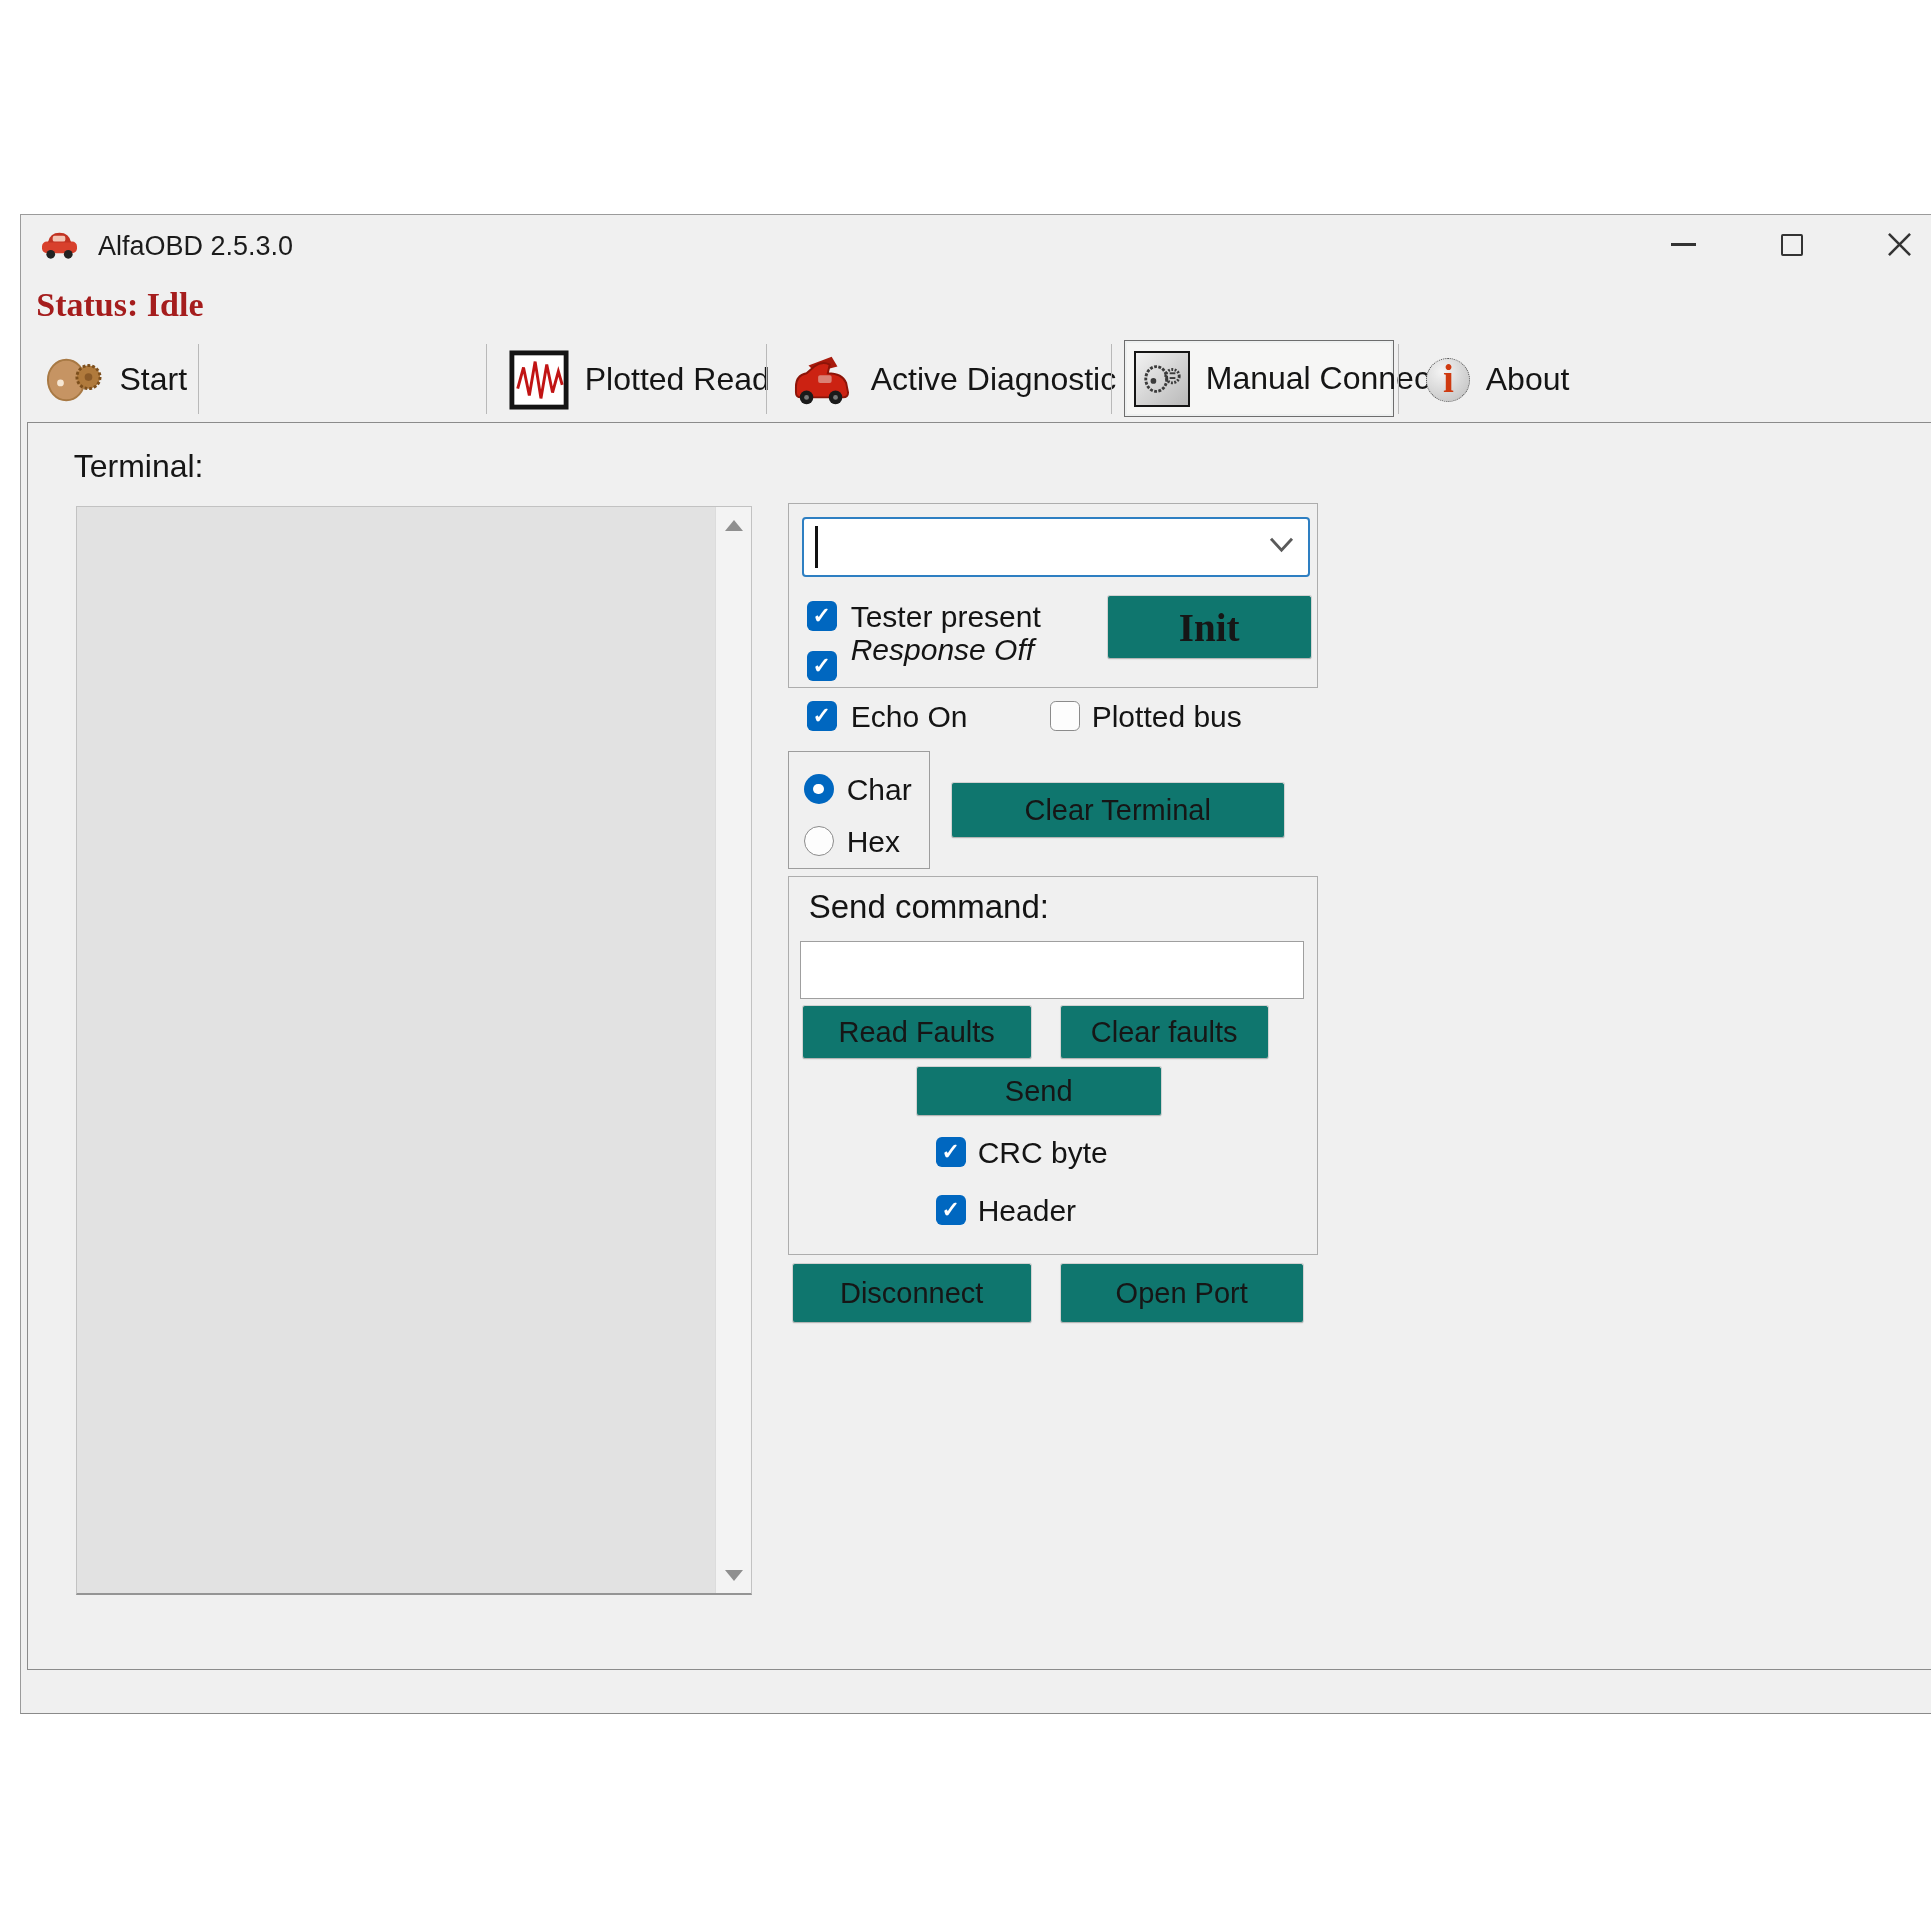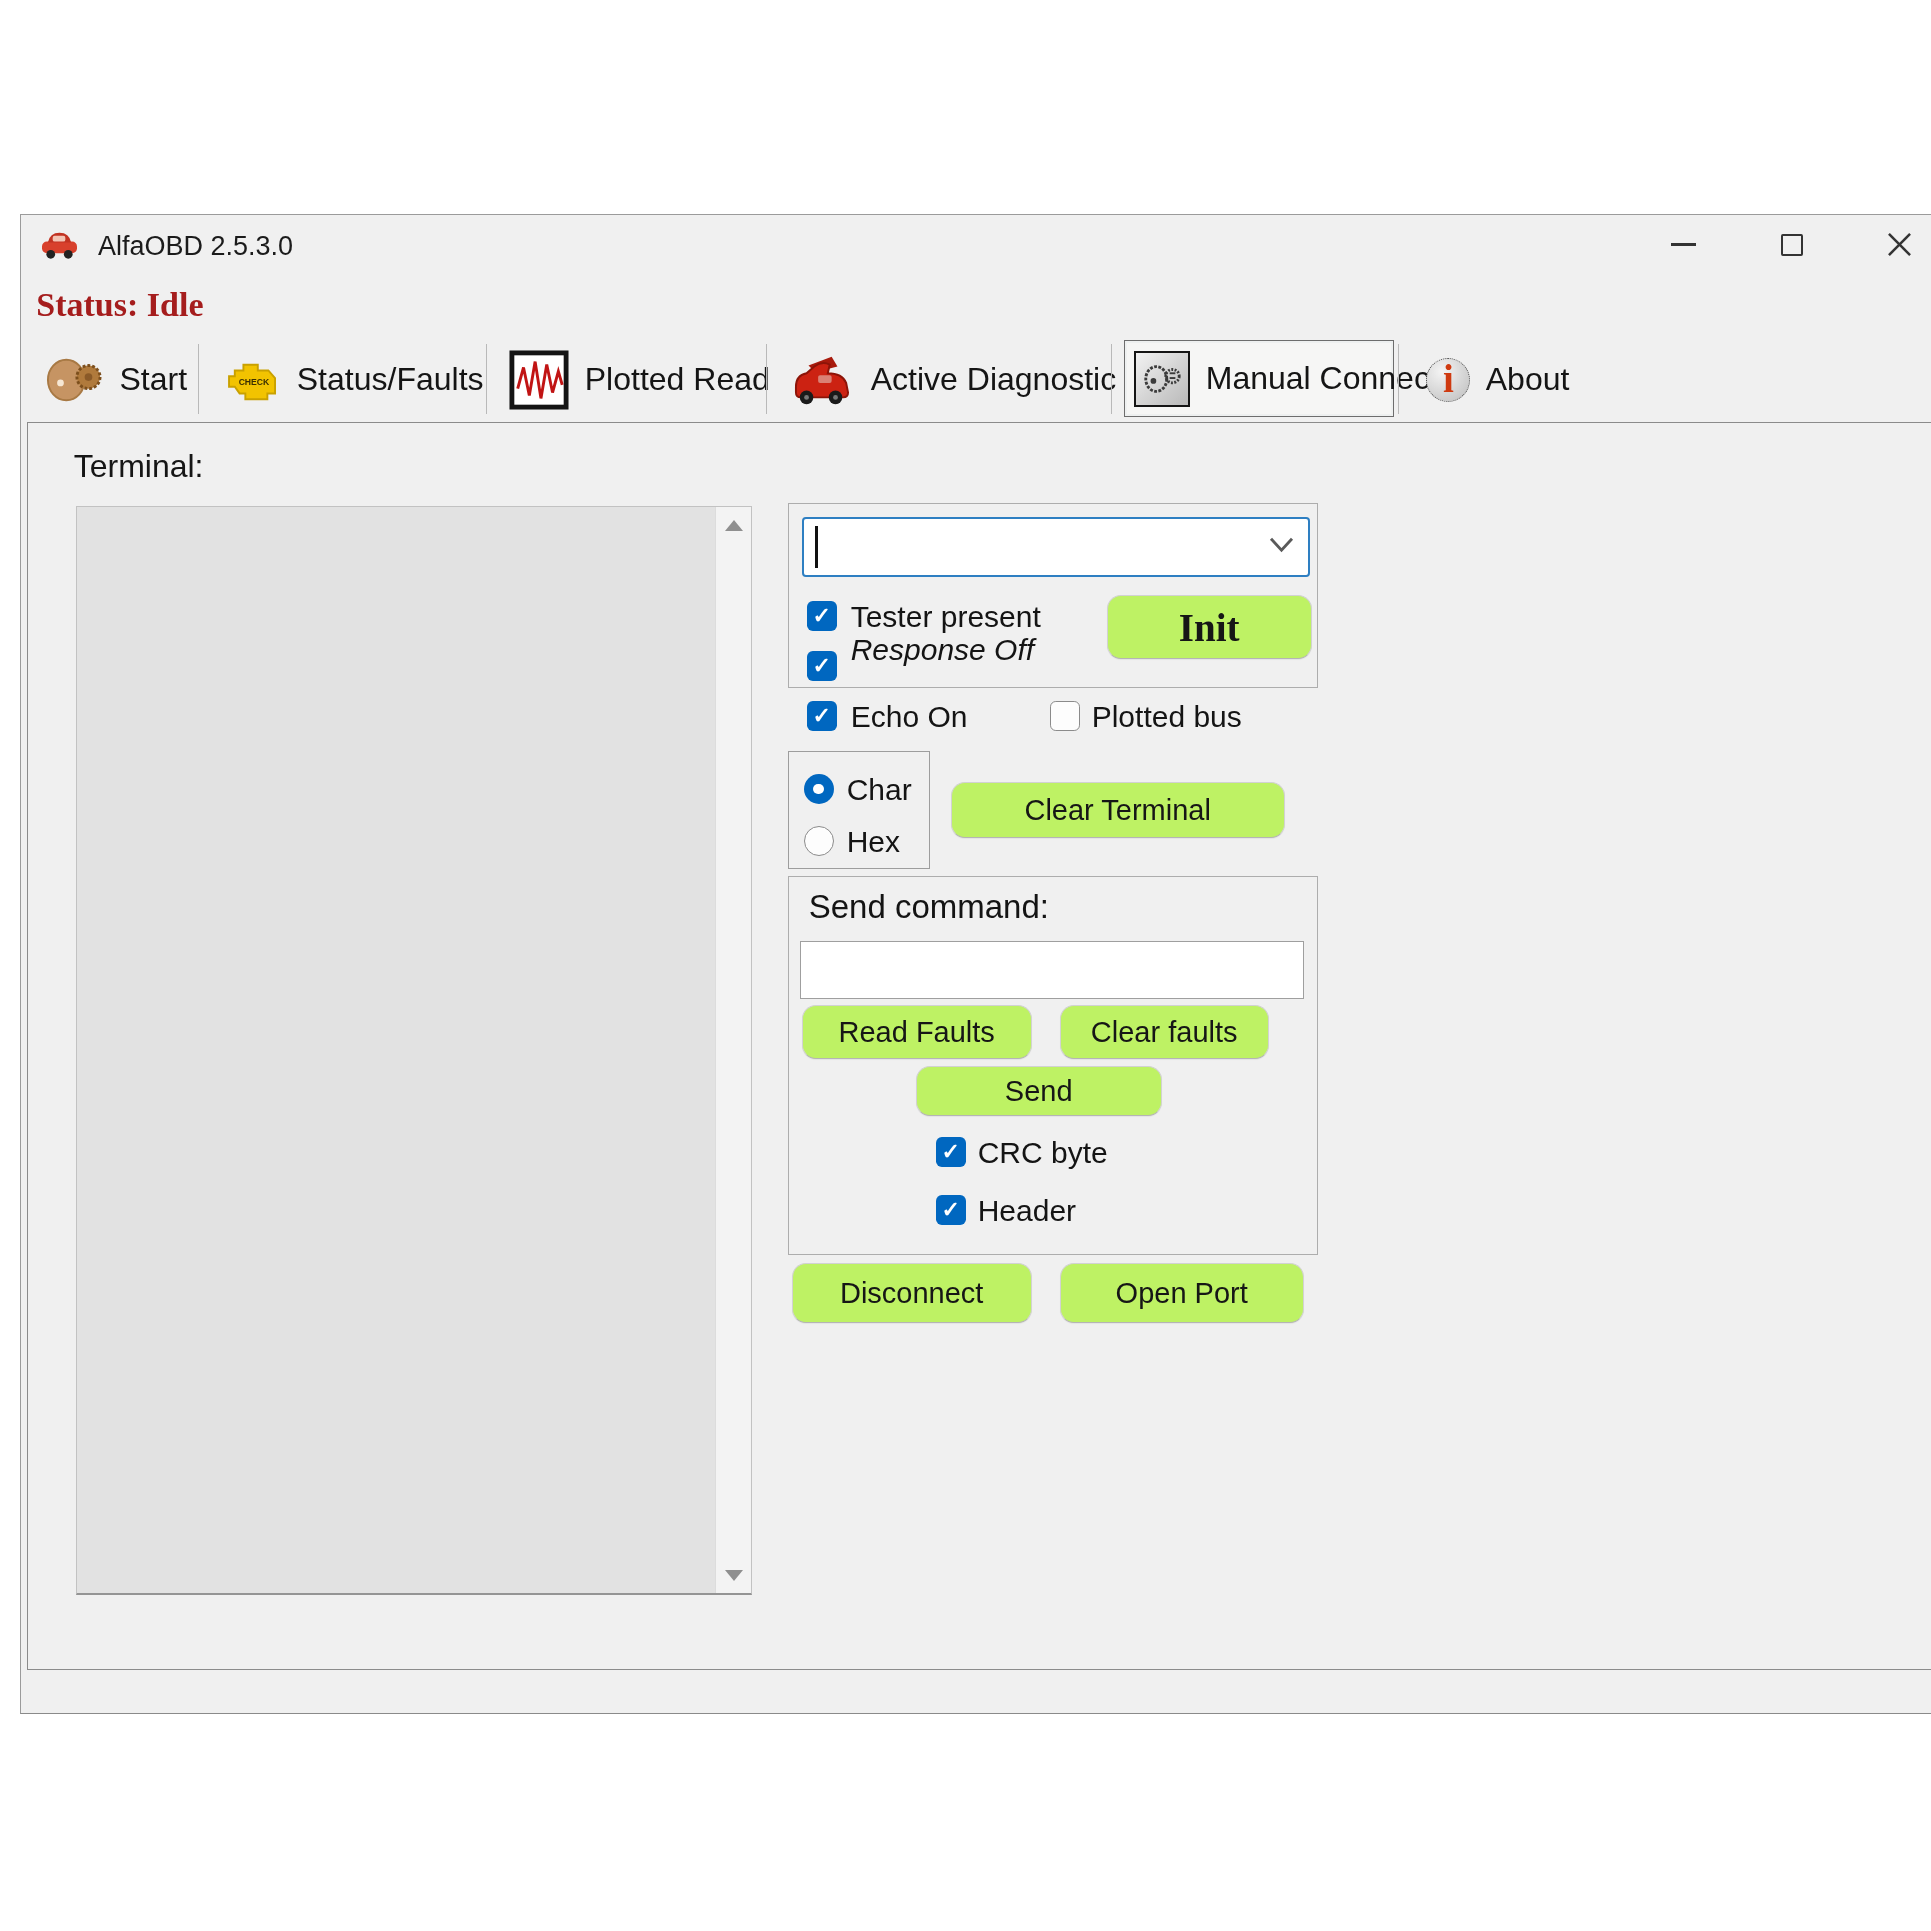--- a/index.html
+++ b/index.html
@@ -67,22 +67,22 @@
   .cb.on { background:#0067c0; border:none; }
   .cb.on::after { content:"\2713"; color:#fff; font-size:22px; font-weight:bold; line-height:1; }
   .cb-label { position:absolute; font-size:30px; color:#141414; white-space:nowrap; }
 
   .radio { position:absolute; width:30px; height:30px; border-radius:50%;
            background:#fdfdfd; border:1.9px solid #8b8b8b; }
   .radio.on { background:#0067c0; border:none; }
   .radio.on::after { content:""; position:absolute; left:50%; top:50%; width:10.6px; height:10.6px;
                      margin:-5.3px 0 0 -5.3px; border-radius:50%; background:#fff; }
 
-  .btn { position:absolute; background:#bef264; border:1px solid #d2d2d2; border-bottom-color:#b5b5b5;
-         border-radius:14px; font-size:29px; color:#161616; display:flex; align-items:center;
+  .btn { position:absolute; background:#0f766e; border:1px solid #d2d2d2; border-bottom-color:#b5b5b5;
+         border-radius:3px; font-size:29px; color:#161616; display:flex; align-items:center;
          justify-content:center; box-shadow:0 1px 1px rgba(0,0,0,0.05); white-space:nowrap; }
   .btn-init { left:1079px; top:172px; width:205px; height:64px;
               font-family:"Liberation Serif", serif; font-weight:bold; font-size:39px; }
   .btn-clear-terminal { left:923px;  top:359px; width:334px; height:56px; }
   .btn-read-faults    { left:774px;  top:582px; width:230px; height:54px; }
   .btn-clear-faults   { left:1032px; top:582px; width:209px; height:54px; }
   .btn-send           { left:888px;  top:643px; width:246px; height:50px; }
   .btn-disconnect     { left:764px;  top:840px; width:240px; height:60px; }
   .btn-open-port      { left:1032px; top:840px; width:244px; height:60px; }
 
@@ -130,29 +130,20 @@
           <ellipse cx="23" cy="29" rx="19" ry="21" fill="#c69463" stroke="#a87944" stroke-width="2"></ellipse>
           <circle cx="17" cy="32" r="3.5" fill="#f6e7d4"></circle>
           <circle cx="46" cy="26" r="12" fill="#b07a3c" stroke="#7c4f1d" stroke-width="3" stroke-dasharray="3 2"></circle>
           <circle cx="46" cy="26" r="4" fill="#8a5a28"></circle>
         </svg>
       </span>
       <span>Start</span>
     </div>
     <div class="vsep" style="left:171px;"></div>
 
-    <div class="tab" style="left:189px; width:263px;">
-      <span class="ticon">
-        <svg width="56" height="46" viewBox="0 0 58 48" style="font-size:33px">
-          <path d="M10 14 h9 v-6 h15 v6 h11 l7 8 v16 h-8 v6 h-23 v-6 h-6 l-5-7 h-6 v-11 h6 z" fill="#f2c300" stroke="#c9a100" stroke-width="2"></path>
-          <text x="30" y="29" font-size="9" font-weight="bold" fill="#3a2f00" text-anchor="middle" font-family="Liberation Sans, sans-serif">CHECK</text>
-        </svg>
-      </span>
-      <span>Status/Faults</span>
-    </div>
     <div class="vsep" style="left:459px;"></div>
 
     <div class="tab" style="left:473px; width:263px;">
       <span class="ticon">
         <svg width="60" height="60" viewBox="0 0 62 62">
           <rect x="3" y="3" width="56" height="56" fill="#ffffff" stroke="#141414" stroke-width="5"></rect>
           <polyline points="9,40 15,18 21,47 27,12 33,50 39,15 45,44 51,22 55,36" fill="none" stroke="#c11414" stroke-width="3"></polyline>
         </svg>
       </span>
       <span>Plotted Read</span>

